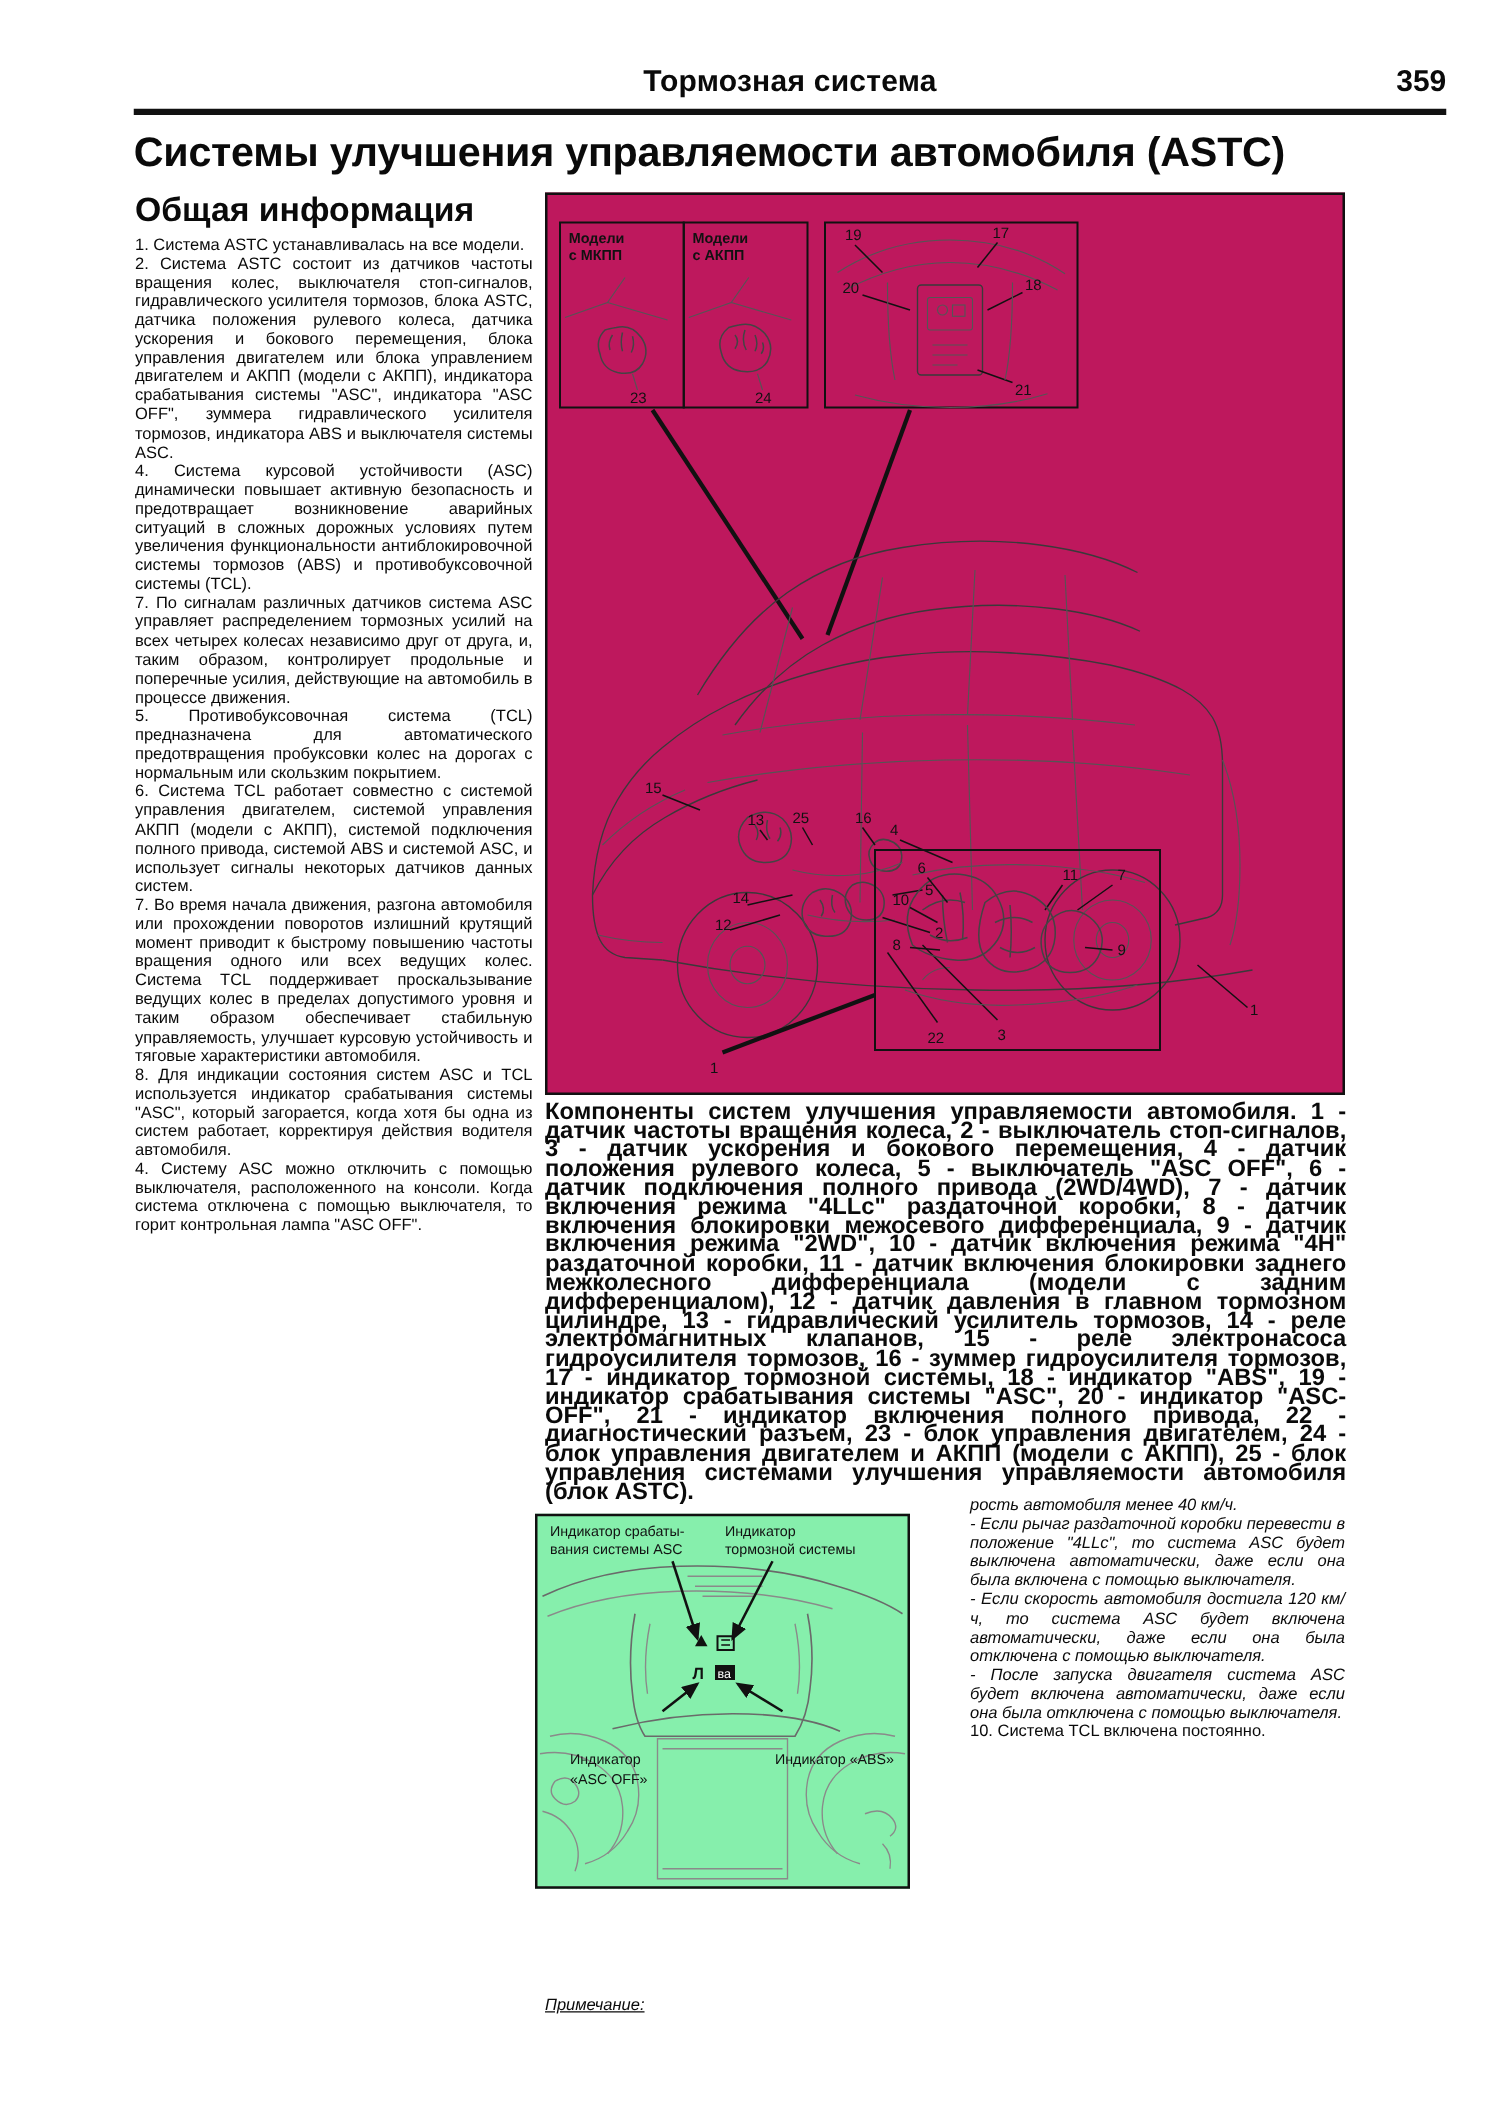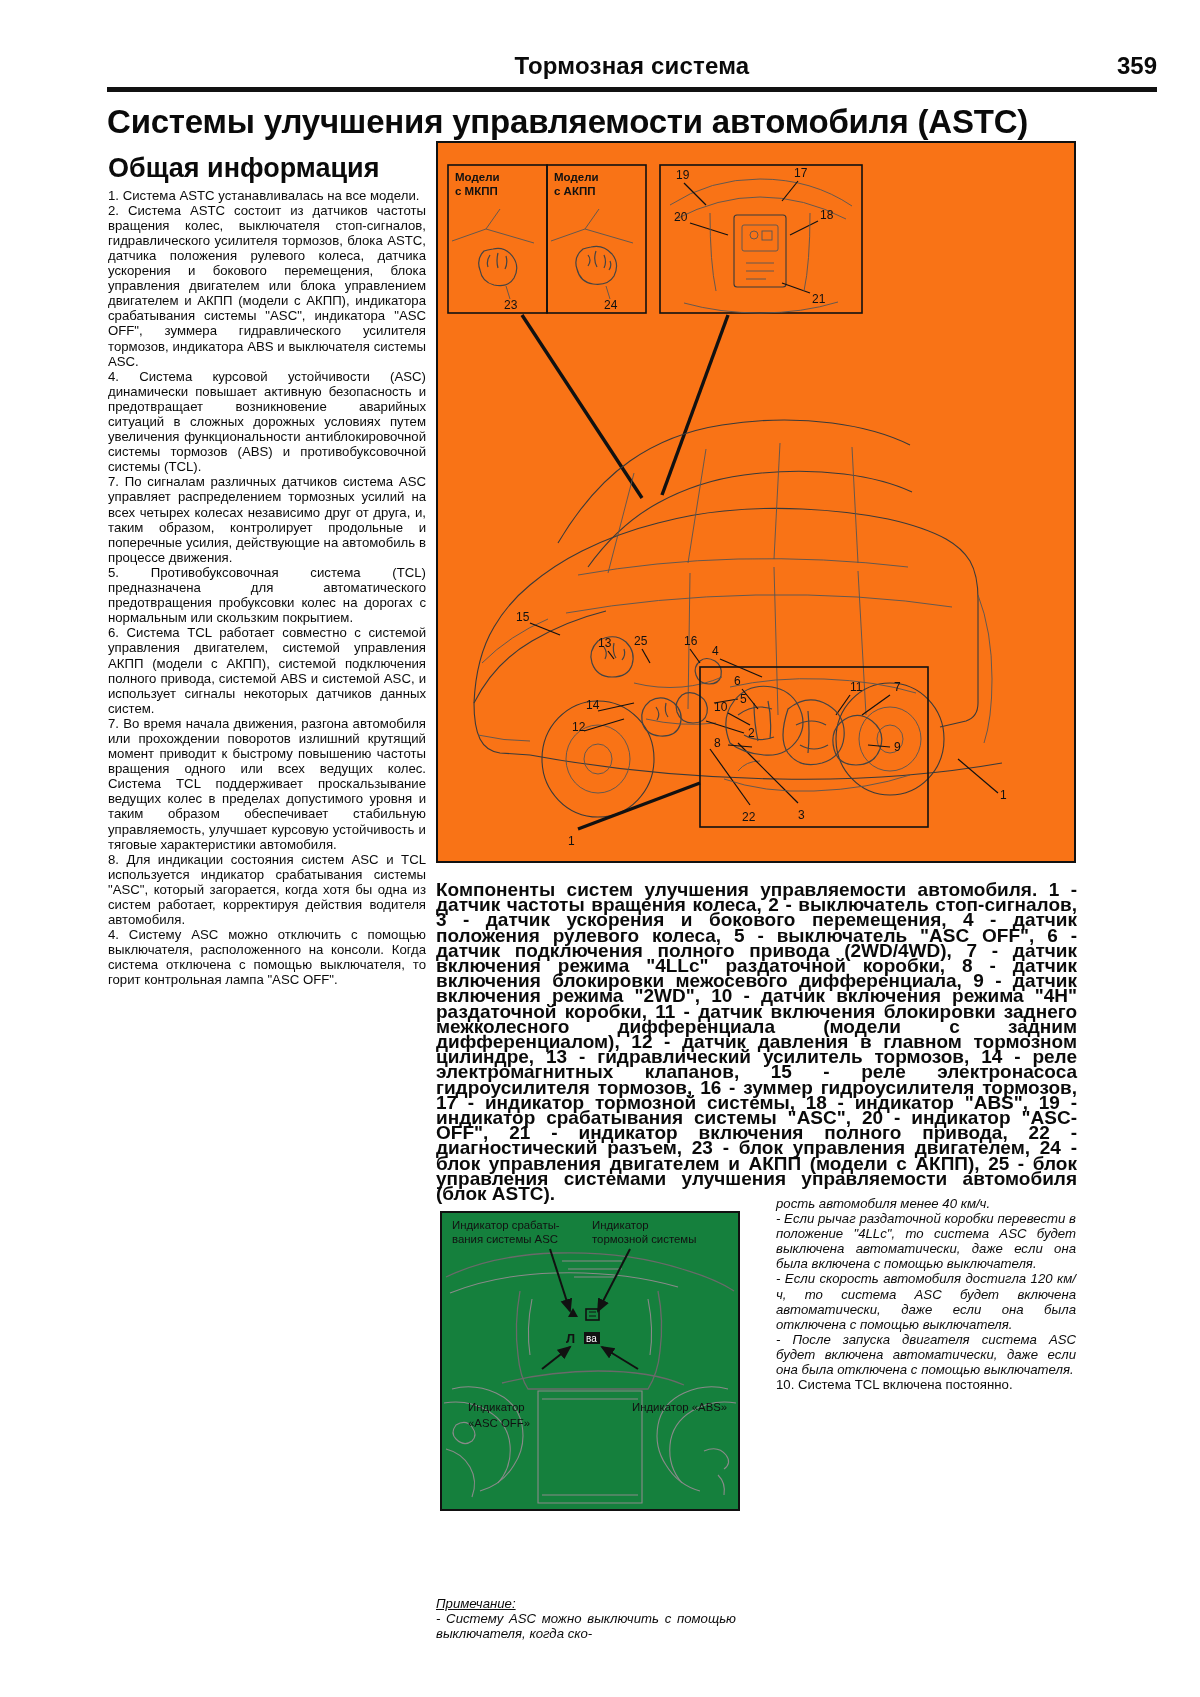--- a/index.html
+++ b/index.html
@@ -55,37 +55,37 @@
     text-align:justify;
     text-justify:inter-word;
     hyphens:auto;
   }
   .col-left p.note{
     font-style:italic;
   }
 
   
   .fig1{
-    position:absolute;left:404px;top:141px;width:640px;height:722px;
-    border:2.5px solid #111;box-sizing:border-box;background:#f97316;
+    position:absolute;left:404px;top:154px;width:640px;height:722px;
+    border:2.5px solid #111;box-sizing:border-box;background:#be185d;
     overflow:hidden;
   }
   .fig1 svg{display:block;}
 
   
   .cap1{
     position:absolute;left:404px;top:882px;width:641px;
     font-size:19px;line-height:15.2px;font-weight:bold;
     text-align:justify;
   }
 
   
   .fig2{
-    position:absolute;left:408px;top:1211px;width:300px;height:300px;
-    border:2.5px solid #111;box-sizing:border-box;background:#15803d;overflow:hidden;
+    position:absolute;left:396px;top:1211px;width:300px;height:300px;
+    border:2.5px solid #111;box-sizing:border-box;background:#86efac;overflow:hidden;
   }
   .cap2{
     position:absolute;left:404px;top:1596px;width:300px;
     font-size:13.2px;line-height:15.1px;font-style:italic;text-align:justify;
   }
   .cap2 .lead{text-decoration:underline;}
 
   
   .col-br{
     position:absolute;left:744px;top:1196px;width:300px;
@@ -374,21 +374,20 @@
       <path class="d-ln2" d="M276 262 q8 8 6 20"></path>
 
       <text class="d-txt" x="26" y="198">Индикатор</text>
       <text class="d-txt" x="26" y="214">«ASC OFF»</text>
       <text class="d-txt" x="190" y="198">Индикатор «ABS»</text>
     </svg>
   </div>
 
   <div class="cap2">
     <div><span class="lead">Примечание:</span></div>
-    <div>- Систему ASC можно выключить с помощью выключателя, когда ско-</div>
   </div>
 
   <div class="col-br">
     <div class="it">рость автомобиля менее 40 км/ч.</div>
     <div class="it">- Если рычаг раздаточной коробки перевести в положение "4LLc", то система ASC будет выключена автоматически, даже если она была включена с помощью выключателя.</div>
     <div class="it">- Если скорость автомобиля достигла 120 км/ч, то система ASC будет включена автоматически, даже если она была отключена с помощью выключателя.</div>
     <div class="it">- После запуска двигателя система ASC будет включена автоматически, даже если она была отключена с помощью выключателя.</div>
     <div class="up">10. Система TCL включена постоянно.</div>
   </div>
 

